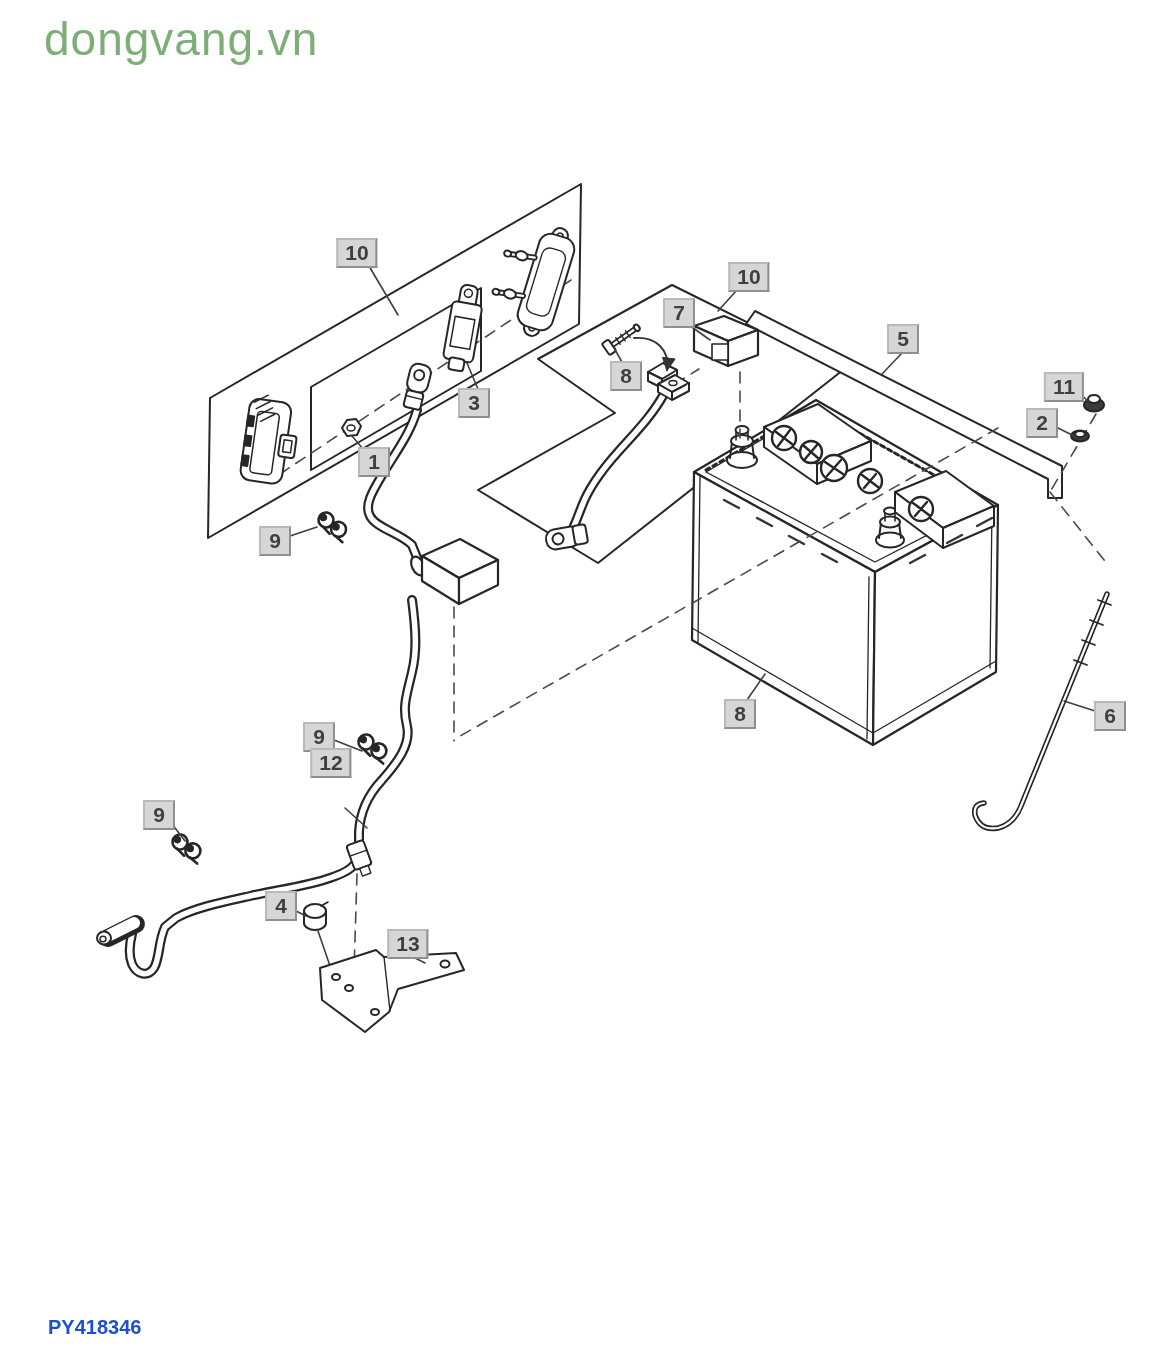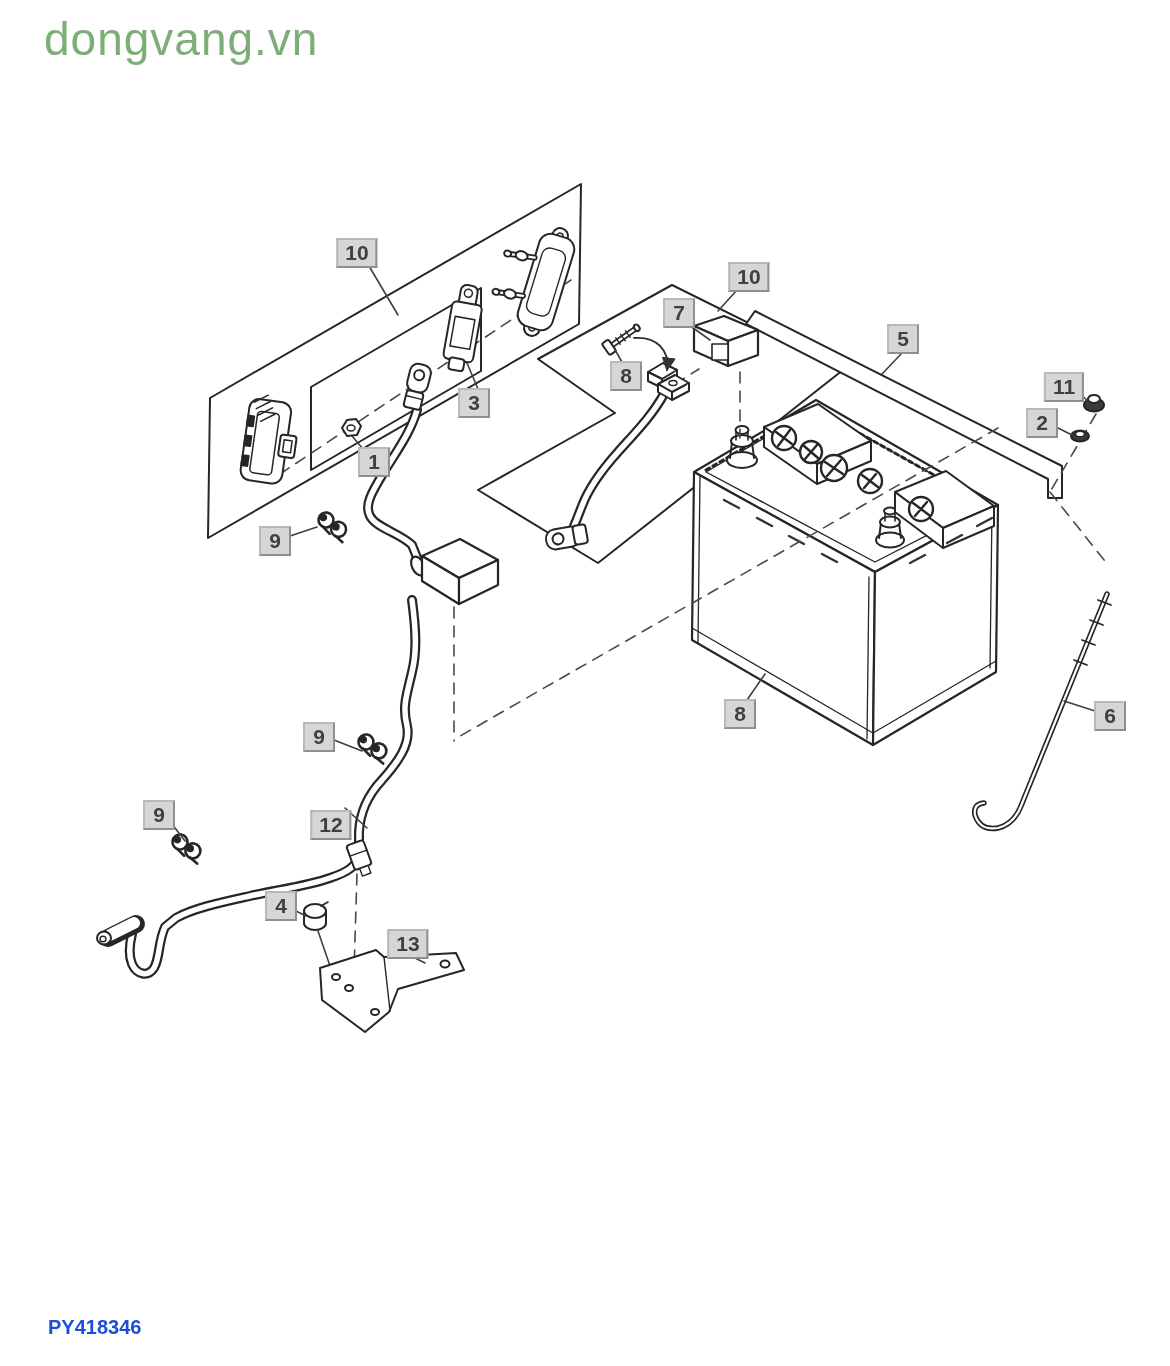--- a/index.html
+++ b/index.html
@@ -303,19 +303,19 @@
   <div class="callout" style="left:661px;top:313px">7</div>
   <div class="callout" style="left:608px;top:376px">8</div>
   <div class="callout" style="left:456px;top:403px">3</div>
   <div class="callout" style="left:356px;top:462px">1</div>
   <div class="callout" style="left:885px;top:339px">5</div>
   <div class="callout" style="left:1046px;top:387px">11</div>
   <div class="callout" style="left:1024px;top:423px">2</div>
   <div class="callout" style="left:257px;top:541px">9</div>
   <div class="callout" style="left:301px;top:737px">9</div>
   <div class="callout" style="left:141px;top:815px">9</div>
-  <div class="callout" style="left:313px;top:825px">12</div>
+  <div class="callout" style="left:313px;top:763px">12</div>
   <div class="callout" style="left:263px;top:906px">4</div>
   <div class="callout" style="left:390px;top:944px">13</div>
   <div class="callout" style="left:722px;top:714px">8</div>
   <div class="callout" style="left:1092px;top:716px">6</div>
 
 </div>
 
 </body></html>

